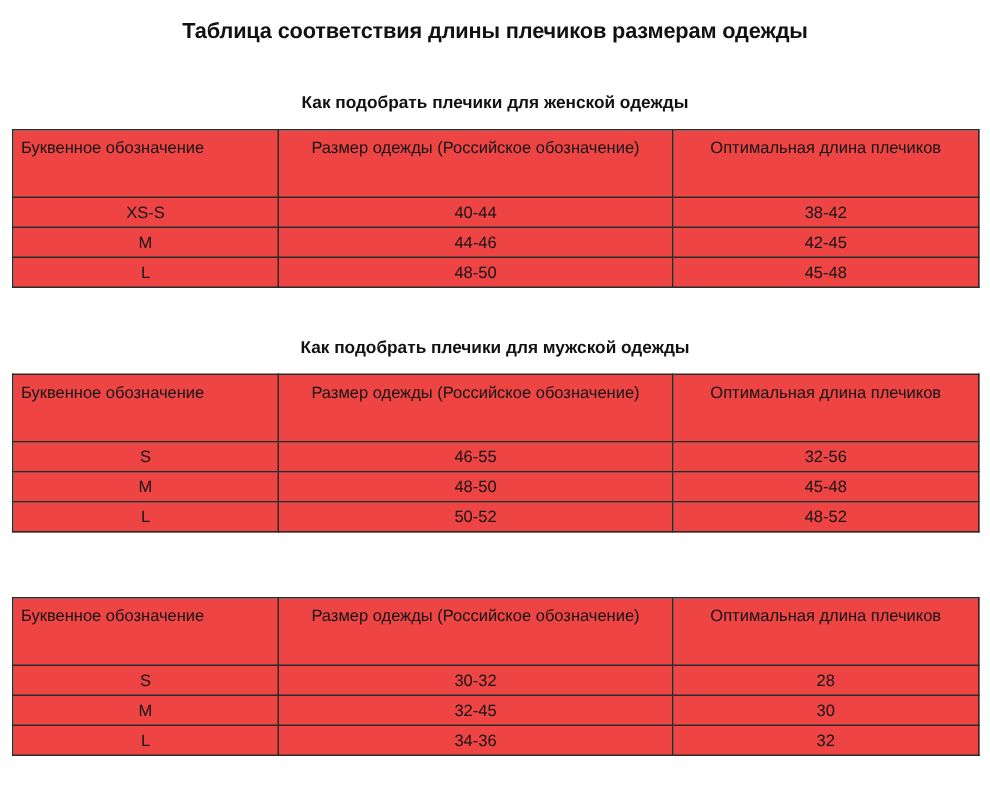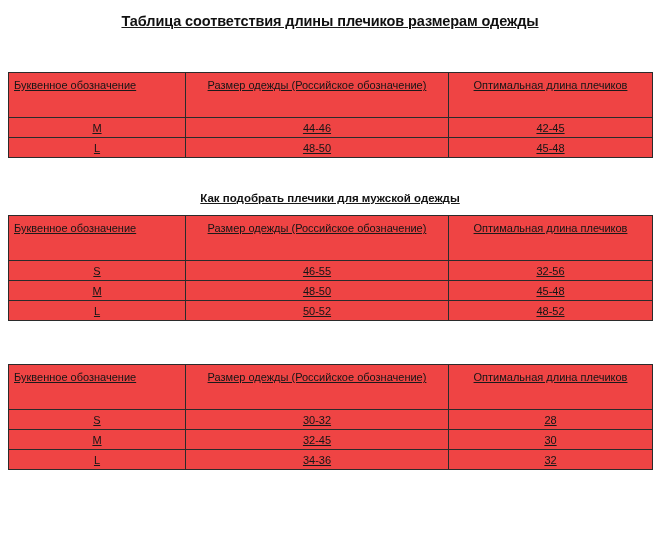--- a/index.html
+++ b/index.html
@@ -12,21 +12,20 @@
     background: #ffffff;
     font-family: "Liberation Sans", sans-serif;
     color: #1a1a1a;
     overflow: hidden;
   }
   .page {
     position: relative;
     width: 660px;
     height: 537px;
     box-sizing: border-box;
-    text-decoration: underline;
   }
   .main-title {
     text-align: center;
     font-size: 14.5px;
     font-weight: bold;
     color: #111111;
     letter-spacing: -0.1px;
     margin: 0;
     padding-top: 12px;
     line-height: 18px;
@@ -91,35 +90,41 @@
   col.c3 { width: 204px; }
 </style>
 </head>
 <body>
 
 <div class="page">
 
   <h1 class="main-title">Таблица соответствия длины плечиков размерам одежды</h1>
 
   <div class="section sec-1">
+    <div class="section-title">Как подобрать плечики для женской одежды</div>
     <div class="table-wrap">
       <table class="size-table">
         <colgroup>
             <col class="c1">
             <col class="c2">
             <col class="c3">
           </colgroup>
         <thead>
           <tr>
             <th class="col-letter">Буквенное обозначение</th>
             <th class="col-size">Размер одежды (Российское обозначение)</th>
             <th class="col-length">Оптимальная длина плечиков</th>
           </tr>
         </thead>
         <tbody>
+          <tr>
+            <td>XS-S</td>
+            <td>40-44</td>
+            <td>38-42</td>
+          </tr>
           <tr>
             <td>M</td>
             <td>44-46</td>
             <td>42-45</td>
           </tr>
           <tr>
             <td>L</td>
             <td>48-50</td>
             <td>45-48</td>
           </tr>

